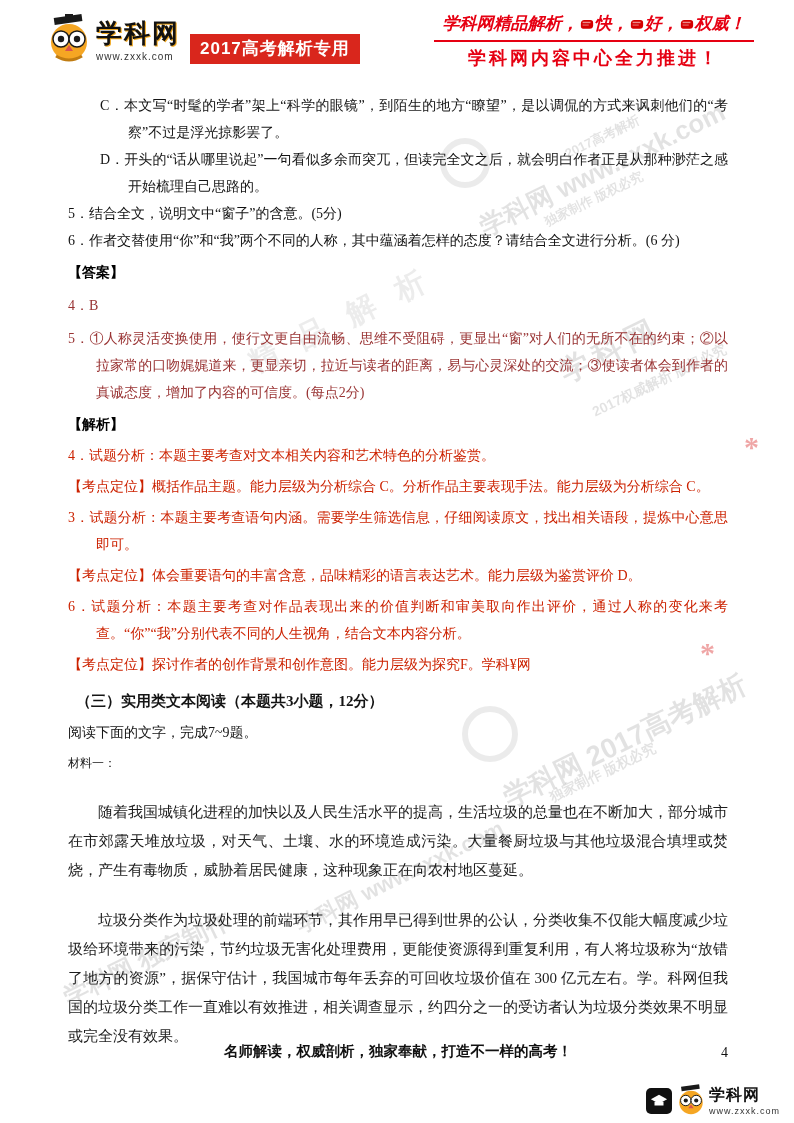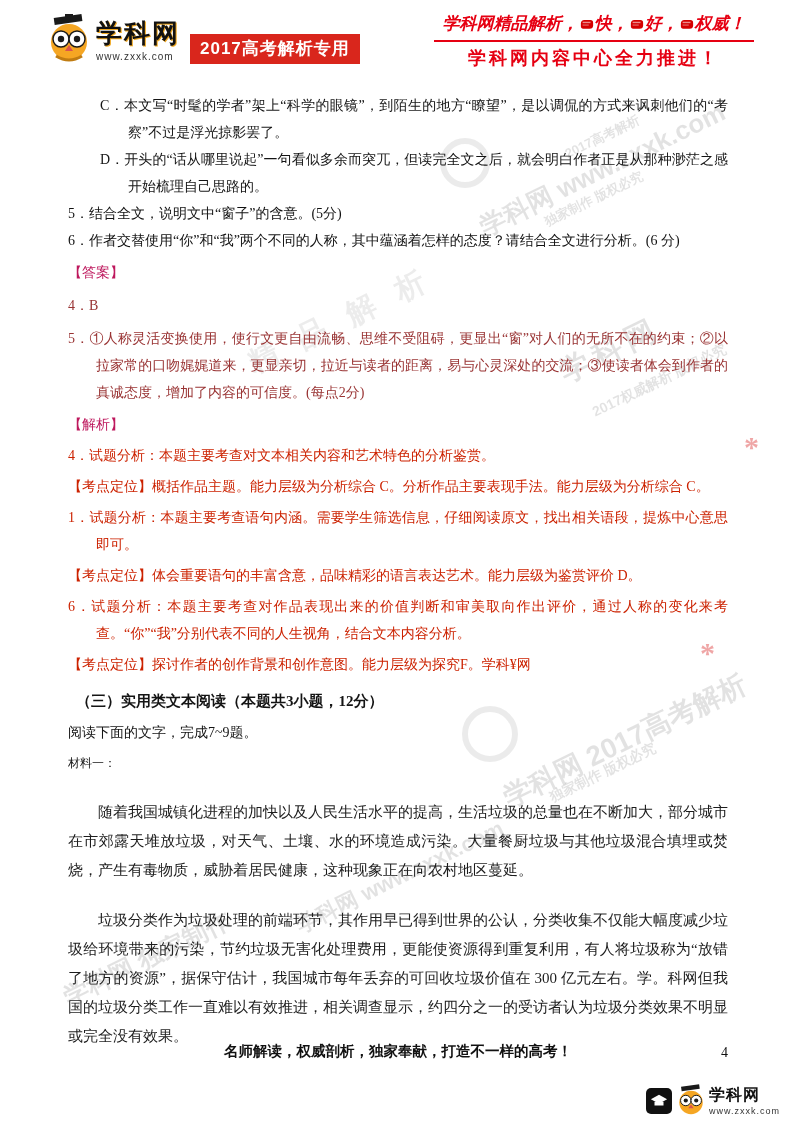--- a/index.html
+++ b/index.html
@@ -26,21 +26,21 @@
   .slogan-line1 { color:#e60012; font-weight:bold; font-style:italic; font-size:17px; white-space:nowrap;text-align:center; }
   .fist { display:inline-block; width:14px; height:13px; vertical-align:-1px; margin:0 1px; }
   .slogan-divider { border-top:2px solid #e60012; margin:5px 0 4px; }
   .slogan-line2 { color:#e60012; font-weight:bold; font-size:18px; letter-spacing:3px; }
 
   
   .content { position:absolute; top:92px; left:68px; width:660px; font-size:14px; line-height:27px; text-align:justify; }
   .option { margin-left:32px; padding-left:28px; text-indent:-28px; }
   .hang { padding-left:28px; text-indent:-28px; }
   .q { color:#111; }
-  .heading-black { font-weight:normal; color:#be185d; margin-top:5px; }
+  .heading-black { font-weight:bold; color:#000000; margin-top:5px; }
   .ans { color:#993333; margin-top:6px; }
   .ana { color:#cc2200; margin-top:4px; }
   .sec3-heading { font-weight:bold; font-size:15px; margin-top:10px; padding-left:8px; }
   .intro { margin-top:4px; }
   .material-label { margin-top:4px; font-size:12px; }
   .material-p { margin-top:21px; font-size:15px; line-height:29px; text-indent:2em; color:#1c1c1c; }
 
   
   .footer-line { position:absolute; bottom:62px; left:68px; width:660px; text-align:center; font-weight:bold; font-size:14.5px; color:#111; }
   .page-number { position:absolute; bottom:62px; right:66px; font-size:14px; color:#111; }
@@ -140,21 +140,21 @@
     <div class="hang q">5．结合全文，说明文中“窗子”的含意。(5分)</div>
     <div class="hang q">6．作者交替使用“你”和“我”两个不同的人称，其中蕴涵着怎样的态度？请结合全文进行分析。(6 分)</div>
 
     <div class="heading-black">【答案】</div>
     <div class="hang ans">4．B</div>
     <div class="hang ans">5．①人称灵活变换使用，使行文更自由流畅、思维不受阻碍，更显出“窗”对人们的无所不在的约束；②以拉家常的口吻娓娓道来，更显亲切，拉近与读者的距离，易与心灵深处的交流；③使读者体会到作者的真诚态度，增加了内容的可信度。(每点2分)</div>
 
     <div class="heading-black">【解析】</div>
     <div class="hang ana">4．试题分析：本题主要考查对文本相关内容和艺术特色的分析鉴赏。</div>
     <div class="hang ana">【考点定位】概括作品主题。能力层级为分析综合 C。分析作品主要表现手法。能力层级为分析综合 C。</div>
-    <div class="hang ana">1．试题分析：本题主要考查语句内涵。需要学生筛选信息，仔细阅读原文，找出相关语段，提炼中心意思即可。</div>
+    <div class="hang ana">3．试题分析：本题主要考查语句内涵。需要学生筛选信息，仔细阅读原文，找出相关语段，提炼中心意思即可。</div>
     <div class="hang ana">【考点定位】体会重要语句的丰富含意，品味精彩的语言表达艺术。能力层级为鉴赏评价 D。</div>
     <div class="hang ana">6．试题分析：本题主要考查对作品表现出来的价值判断和审美取向作出评价，通过人称的变化来考查。“你”“我”分别代表不同的人生视角，结合文本内容分析。</div>
     <div class="hang ana">【考点定位】探讨作者的创作背景和创作意图。能力层级为探究F。学科¥网</div>
 
     <div class="sec3-heading">（三）实用类文本阅读（本题共3小题，12分）</div>
     <div class="intro">阅读下面的文字，完成7~9题。</div>
     <div class="material-label">材料一：</div>
     <div class="material-p">随着我国城镇化进程的加快以及人民生活水平的提高，生活垃圾的总量也在不断加大，部分城市在市郊露天堆放垃圾，对天气、土壤、水的环境造成污染。大量餐厨垃圾与其他垃圾混合填埋或焚烧，产生有毒物质，威胁着居民健康，这种现象正在向农村地区蔓延。</div>
     <div class="material-p">垃圾分类作为垃圾处理的前端环节，其作用早已得到世界的公认，分类收集不仅能大幅度减少垃圾给环境带来的污染，节约垃圾无害化处理费用，更能使资源得到重复利用，有人将垃圾称为“放错了地方的资源”，据保守估计，我国城市每年丢弃的可回收垃圾价值在 300 亿元左右。学。科网但我国的垃圾分类工作一直难以有效推进，相关调查显示，约四分之一的受访者认为垃圾分类效果不明显或完全没有效果。</div>
 

